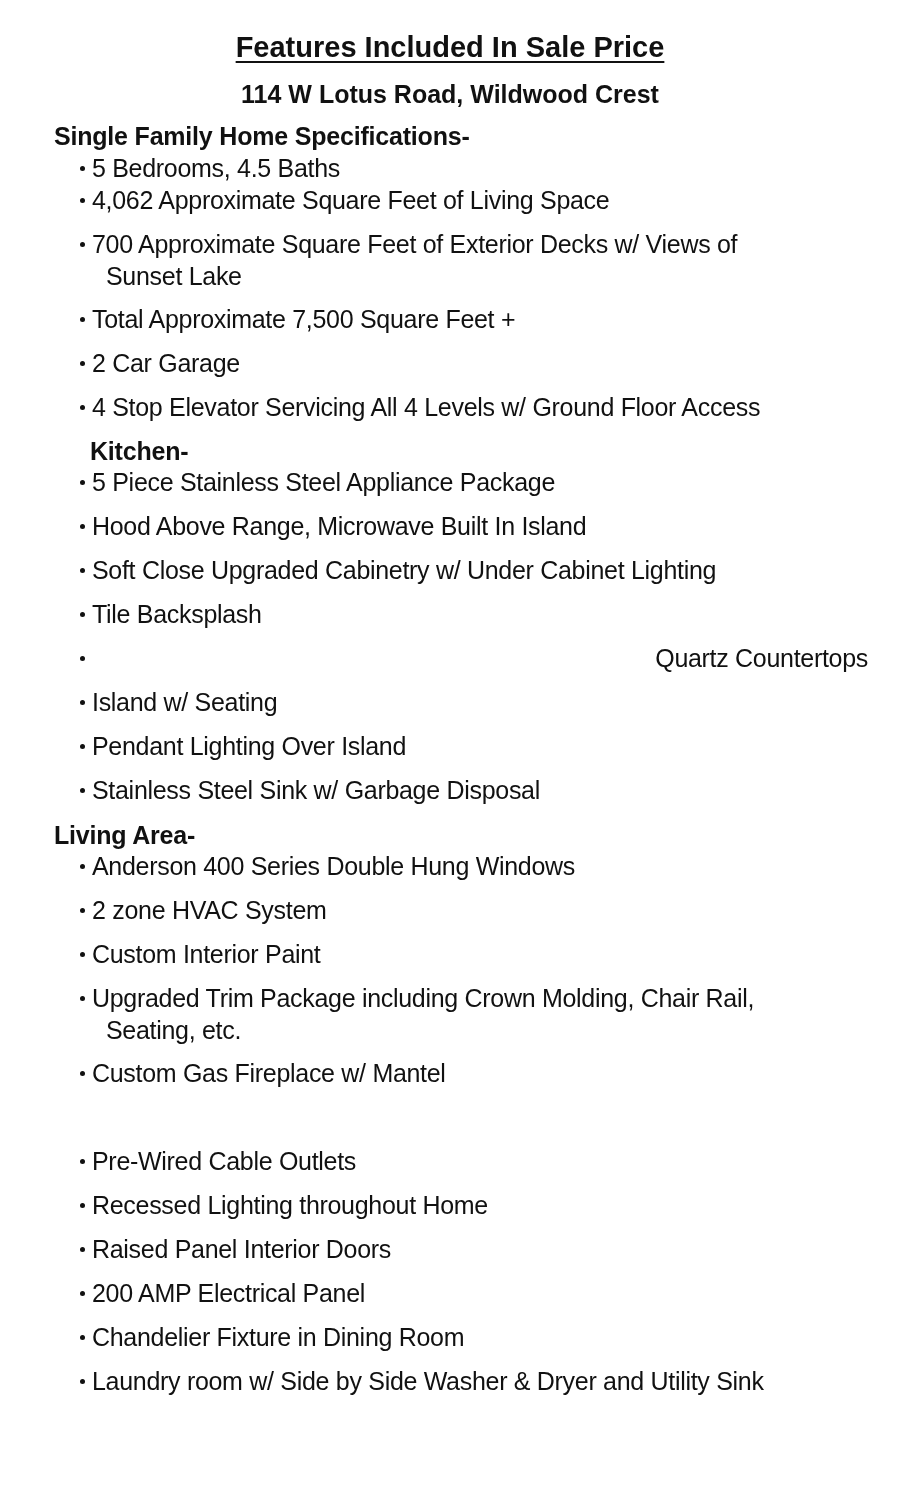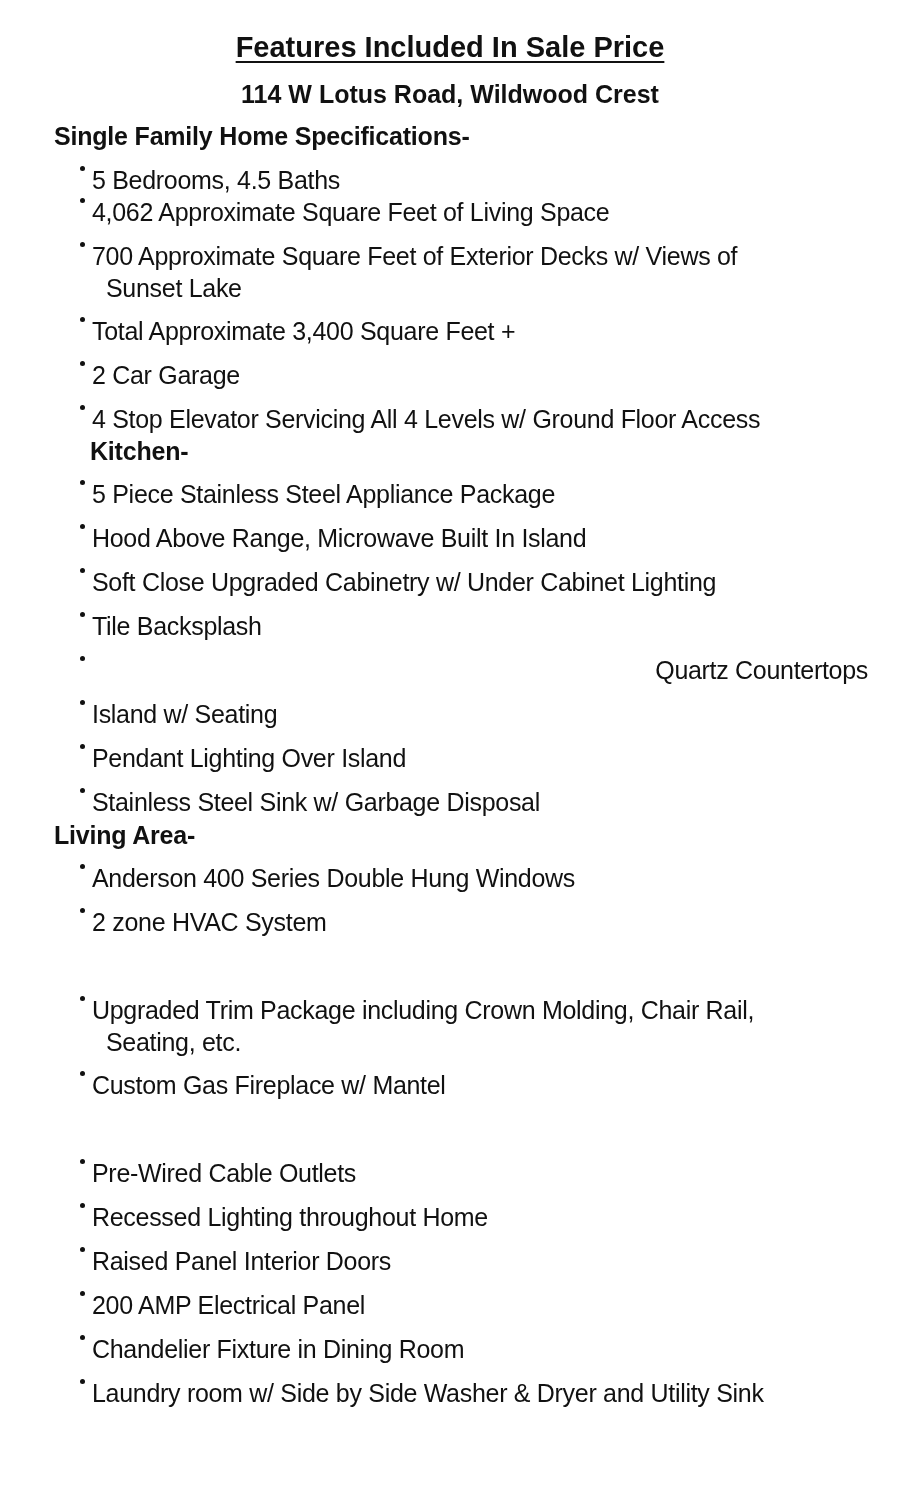--- a/index.html
+++ b/index.html
@@ -66,21 +66,20 @@
       left: 2px;
       top: 14px;
       width: 5px;
       height: 5px;
       border-radius: 50%;
       background: #111111;
     }
     .item .text {
       display: block;
       padding-left: 14px;
-      margin-top: 12px;
     }
     .item .text.wrap {
       padding-left: 28px;
       text-indent: -14px;
     }
   </style>
 </head>
 <body>
 
 <div class="page">
@@ -97,21 +96,21 @@
   <div class="item" style="top:184px;">
     <span class="bullet"></span>
     <span class="text">4,062 Approximate Square Feet of Living Space</span>
   </div>
   <div class="item" style="top:228px; width:740px;">
     <span class="bullet"></span>
     <span class="text wrap">700 Approximate Square Feet of Exterior Decks w/ Views of Sunset Lake</span>
   </div>
   <div class="item" style="top:303px;">
     <span class="bullet"></span>
-    <span class="text">Total Approximate 3,400 Square Feet +</span>
+    <span class="text">Total Approximate 7,500 Square Feet +</span>
   </div>
   <div class="item" style="top:347px;">
     <span class="bullet"></span>
     <span class="text">2 Car Garage</span>
   </div>
   <div class="item" style="top:391px;">
     <span class="bullet"></span>
     <span class="text">4 Stop Elevator Servicing All 4 Levels w/ Ground Floor Access</span>
   </div>
 
@@ -153,20 +152,24 @@
   <div class="section-heading" style="top:820px;">Living Area-</div>
 
   <div class="item" style="top:850px;">
     <span class="bullet"></span>
     <span class="text">Anderson 400 Series Double Hung Windows</span>
   </div>
   <div class="item" style="top:894px;">
     <span class="bullet"></span>
     <span class="text">2 zone HVAC System</span>
   </div>
+  <div class="item" style="top:938px;">
+    <span class="bullet"></span>
+    <span class="text">Custom Interior Paint</span>
+  </div>
   <div class="item" style="top:982px; width:760px;">
     <span class="bullet"></span>
     <span class="text wrap">Upgraded Trim Package including Crown Molding, Chair Rail, Seating, etc.</span>
   </div>
   <div class="item" style="top:1057px;">
     <span class="bullet"></span>
     <span class="text">Custom Gas Fireplace w/ Mantel</span>
   </div>
   <div class="item" style="top:1145px;">
     <span class="bullet"></span>

